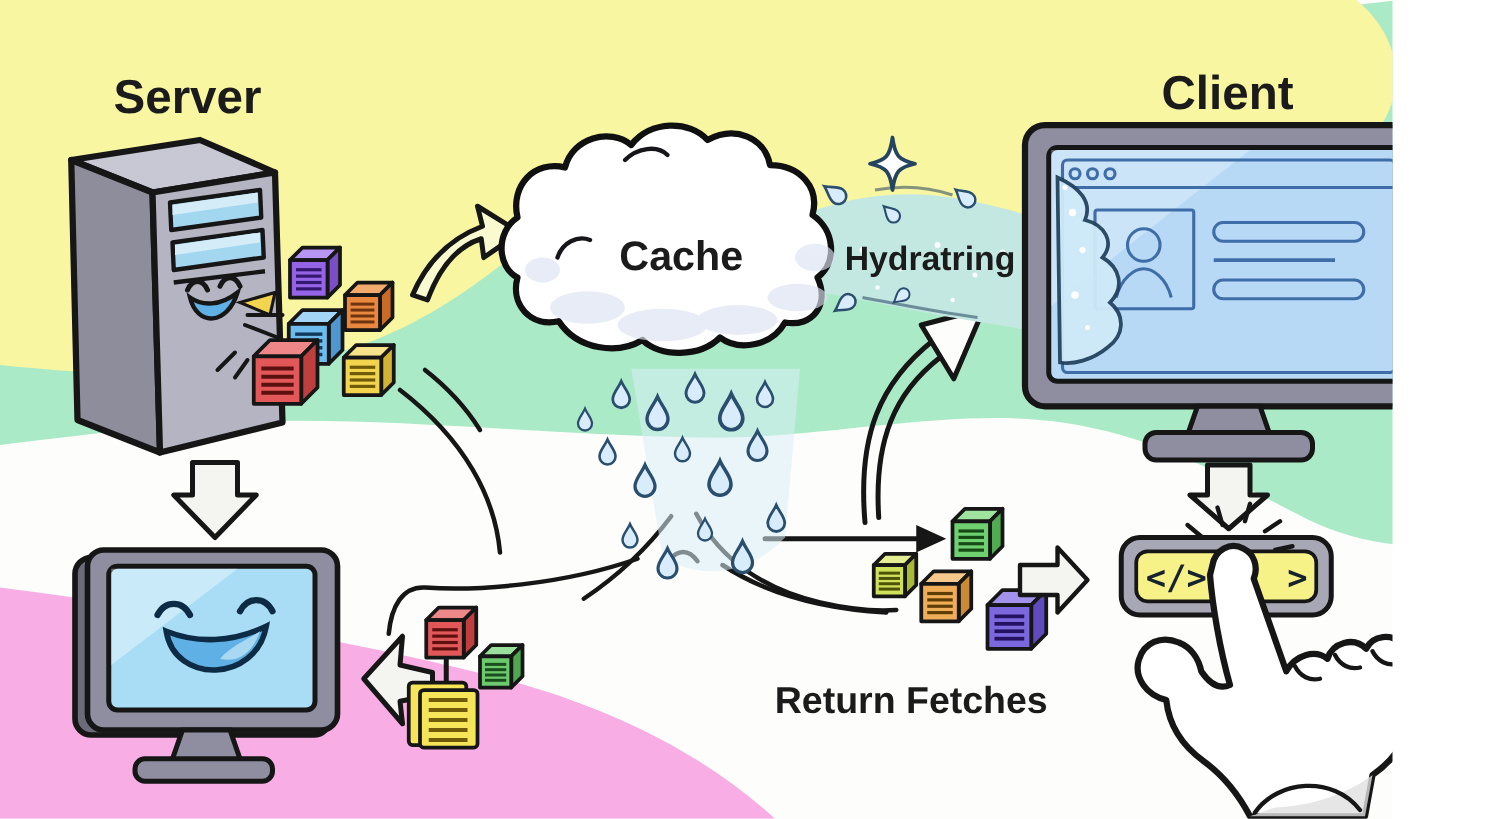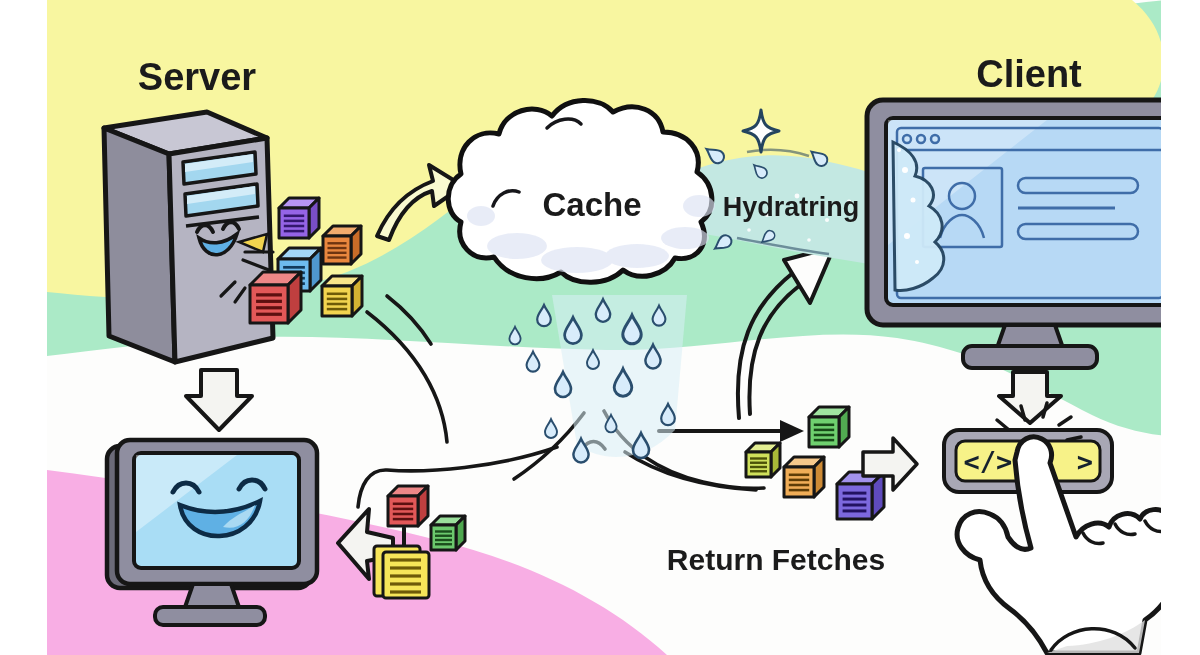--- a/index.html
+++ b/index.html
@@ -1,16 +1,16 @@
 <!DOCTYPE html>
 <html><head>
 <meta charset="utf-8">
 <style>
   html,body{margin:0;padding:0;background:#ffffff;}
-  .stage{position:relative;width:1114px;height:655px;overflow:hidden;margin-left:47px;}
+  .stage{position:relative;width:1114px;height:655px;overflow:hidden;}
   svg{display:block;}
   .lbl{font-family:"Liberation Sans",sans-serif;font-weight:bold;fill:#1b1b1b;}
   .glyph{font-family:"DejaVu Sans Mono",monospace;font-weight:bold;fill:#16222e;}
 </style>
 </head>
 <body>
 
 <div class="stage">
 <svg width="1200" height="655" viewBox="0 0 1200 655">
 

